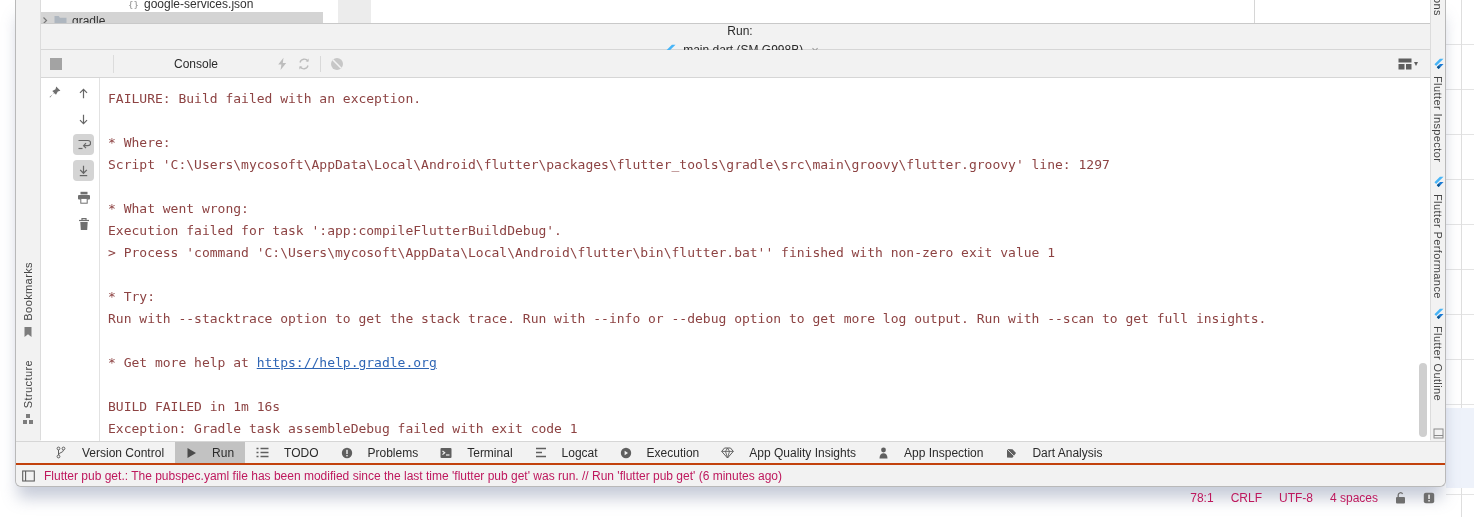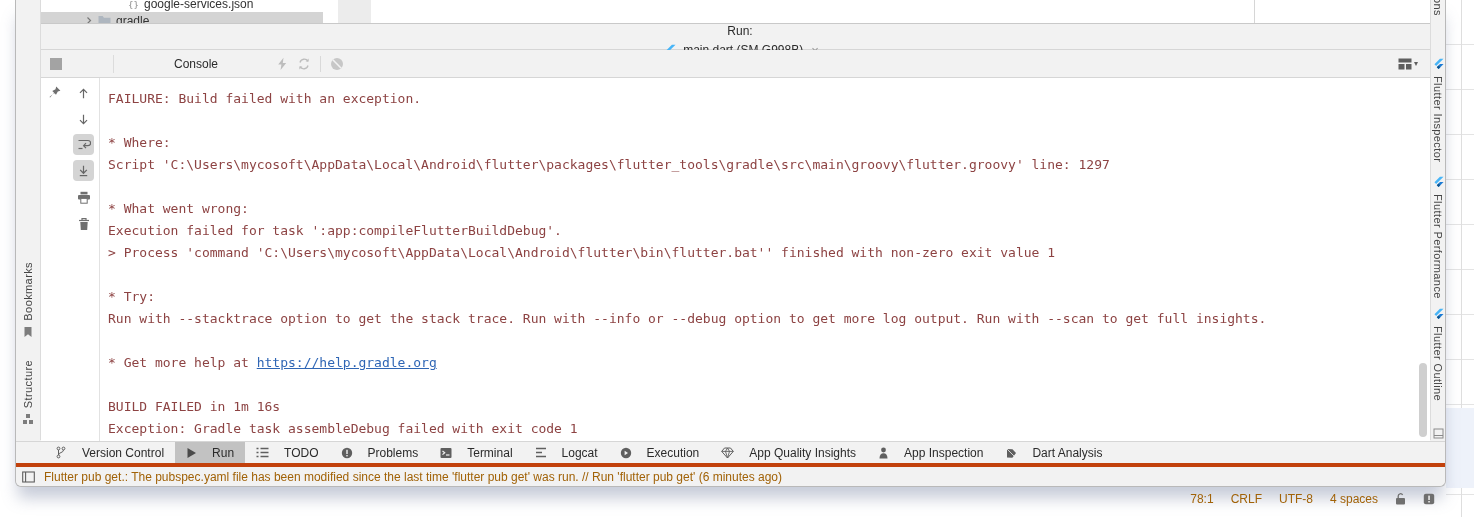--- a/index.html
+++ b/index.html
@@ -36,21 +36,21 @@
 
   
   .top-strip { position:absolute; left:25px; right:15px; top:0; height:24px; background:#fff;
     border-bottom:1px solid #c9c9c9; overflow:hidden; }
   .tree-scrollcol { position:absolute; left:297px; top:0; width:33px; height:24px; background:#ececec; }
   .editor-vline { position:absolute; left:1213px; top:0; width:1px; height:24px; background:#d6d6d6; }
   .tree-row { position:absolute; left:0; width:282px; height:17px; display:flex; align-items:center;
     gap:5px; font-size:12px; color:#333; white-space:nowrap; }
   .tree-row.selected { background:#d4d4d4; }
   .tr-0 { top:-5px; padding-left:86px; }
-  .tr-1 { top:12px; padding-left:44px; }
+  .tr-1 { top:12px; }
 
   
   .run-header { position:absolute; left:25px; right:15px; top:24px; height:26px; background:#f2f2f2;
     border-bottom:1px solid #d6d6d6; display:flex; align-items:center;flex-direction:column; }
   .run-label { font-size:12px; color:#2b2b2b; margin-left:9px; }
   .run-tab { position:relative; display:flex; align-items:center; gap:6px; height:100%;
     padding:5px 10px; margin-left:12px; font-size:12px; color:#2b2b2b; cursor:default; }
   .run-tab::after { content:""; position:absolute; left:2px; right:2px; bottom:0; height:3px;
     background:#8093b0; border-radius:2px; }
   .tab-close { color:#9a9a9a; font-size:13px; line-height:1; margin-left:2px; }
@@ -89,22 +89,22 @@
 
   
   .bottom-toolbar { position:absolute; left:0; right:0; top:441px; height:22px; background:#f2f2f2;
     border-top:1px solid #d6d6d6; display:flex; align-items:center; padding-left:28px; }
   .bt-item { height:100%; display:flex; align-items:center; gap:15px; padding:0 11px;
     font-size:12px; color:#2b2b2b; white-space:nowrap; cursor:default; }
   .bt-item.selected { background:#c2c2c2; }
 
   
   .status-bar { position:absolute; left:0; right:0; top:463px; height:23px; background:#f2f2f2;
-    border-top:4px solid #c2410c; display:flex; align-items:center; gap:9px;
-    padding:0 10px 0 6px; font-size:12px; color:#a16207; border-radius:0 0 6px 6px; }
+    border-top:2px solid #c2410c; display:flex; align-items:center; gap:9px;
+    padding:0 10px 0 6px; font-size:12px; color:#be185d; border-radius:0 0 6px 6px; }
   .status-msg { flex:1; overflow:hidden; white-space:nowrap; text-overflow:ellipsis; }
   .status-right { display:flex; align-items:center; gap:17px;margin-top:44px; }
 </style>
 </head>
 <body>
 
 <div class="screen">
 
   <div class="bg-grid">
     <div class="bg-vline"></div>

